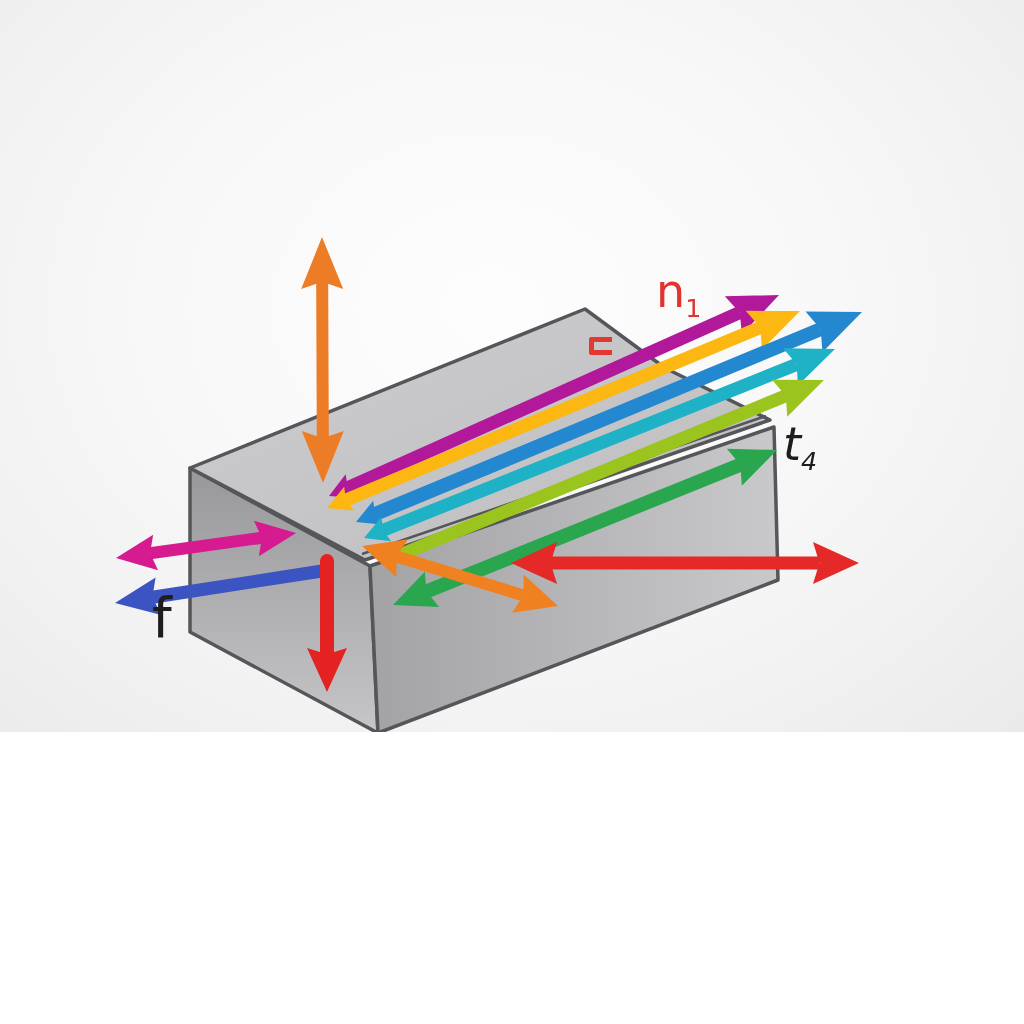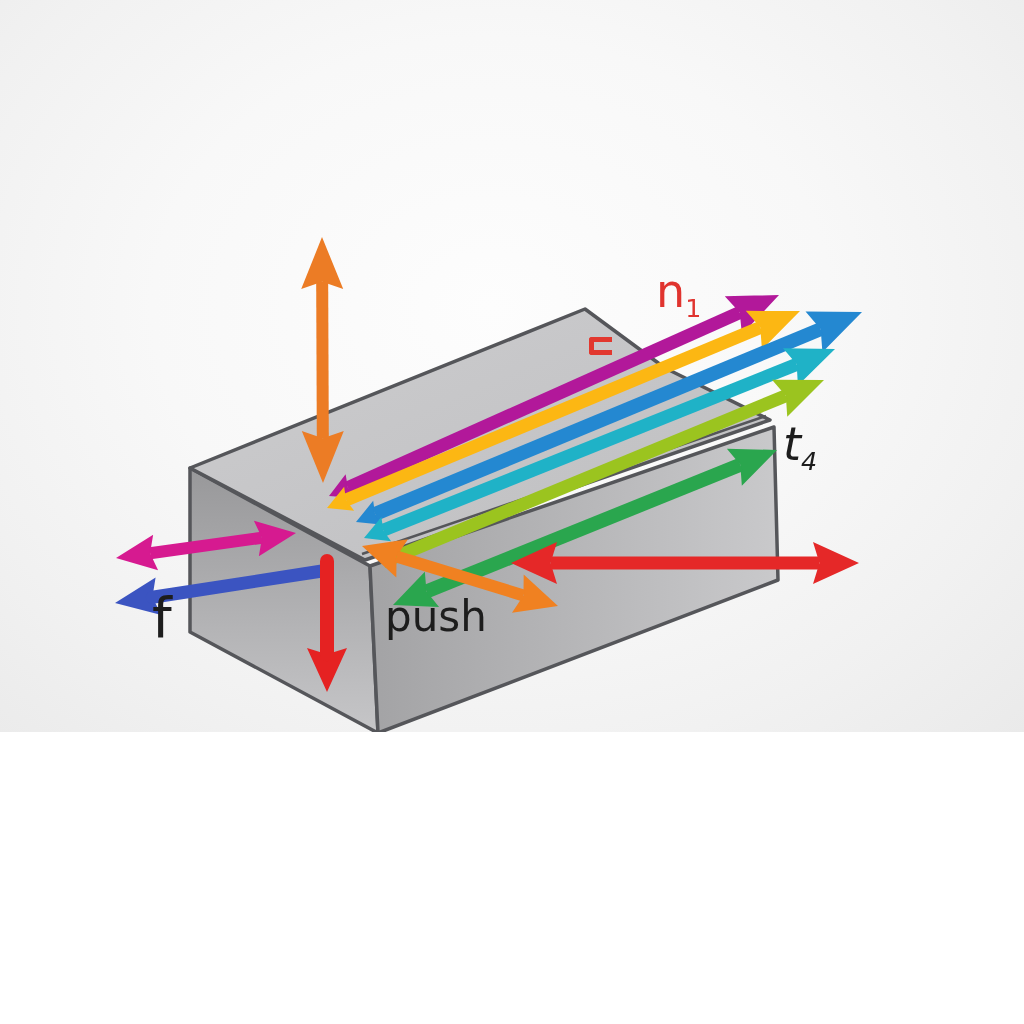--- a/index.html
+++ b/index.html
@@ -106,16 +106,15 @@
       </g>
       <g>
         <polygon points="327,692 307,648 327,654.16 347,648" fill="#e52222" stroke-linejoin="round"></polygon>
         <line x1="327" y1="561" x2="327" y2="654.16" stroke="#e52222" stroke-width="14" stroke-linecap="round"></line>
       </g>
     </svg>
 
   <div class="lbl" style="left: 656px; top: 268px; font-size: 46px; color: rgb(224, 52, 47);"><span>n</span><sub>1</sub></div>
   <div class="lbl" style="left: 783px; top: 421px; font-size: 46px; color: rgb(29, 29, 29); font-style: italic;"><span>t</span><sub>4</sub></div>
   <div class="lbl" style="left: 152px; top: 590px; font-size: 56px; color: rgb(29, 29, 29);"><span>f</span><sub></sub></div>
-  <div class="lbl" style="left: 385px; top: 596px; font-size: 42px; color: rgb(29, 29, 29);"><span>push</span><sub></sub></div>
 
   <div class="subset-shape" id="subset-icon" title="⊏" style="left: 589px; top: 337px; width: 23px; height: 18px; border-width: 5px; border-color: rgb(226, 56, 47);"></div>
 </div>
 
 </body></html>

